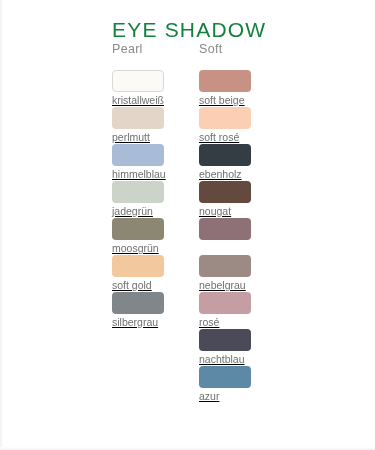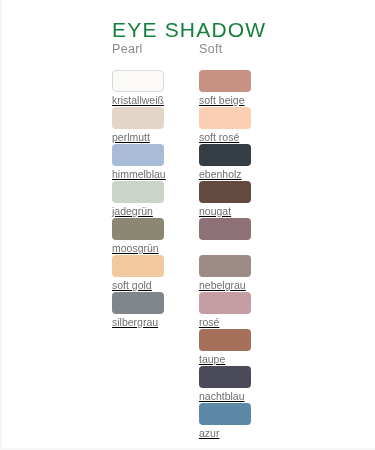--- a/index.html
+++ b/index.html
@@ -182,24 +182,20 @@
             </div>
             <div class="swatch-item">
               <div class="swatch" style="background: rgb(156, 138, 133);"></div>
               <div class="swatch-label">nebelgrau</div>
             </div>
             <div class="swatch-item">
               <div class="swatch" style="background: rgb(196, 158, 163);"></div>
               <div class="swatch-label">rosé</div>
             </div>
             <div class="swatch-item">
-              <div class="swatch" style="background: rgb(165, 112, 90);"></div>
-              <div class="swatch-label">taupe</div>
-            </div>
-            <div class="swatch-item">
               <div class="swatch" style="background: rgb(74, 74, 88);"></div>
               <div class="swatch-label">nachtblau</div>
             </div>
             <div class="swatch-item">
               <div class="swatch" style="background: rgb(91, 137, 166);"></div>
               <div class="swatch-label">azur</div>
             </div>
           </div>
       </div>
 

